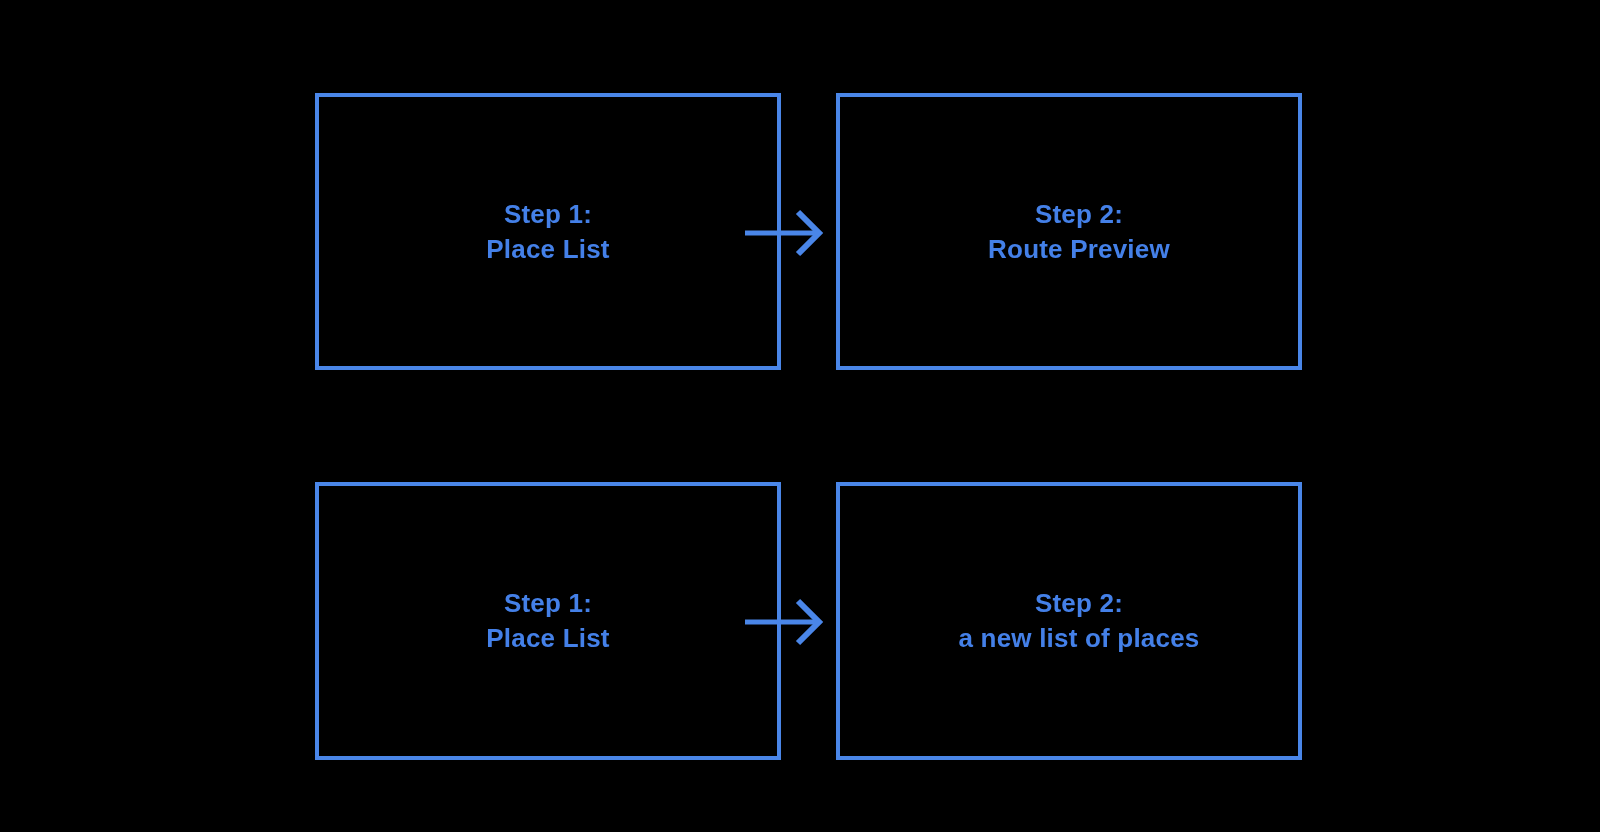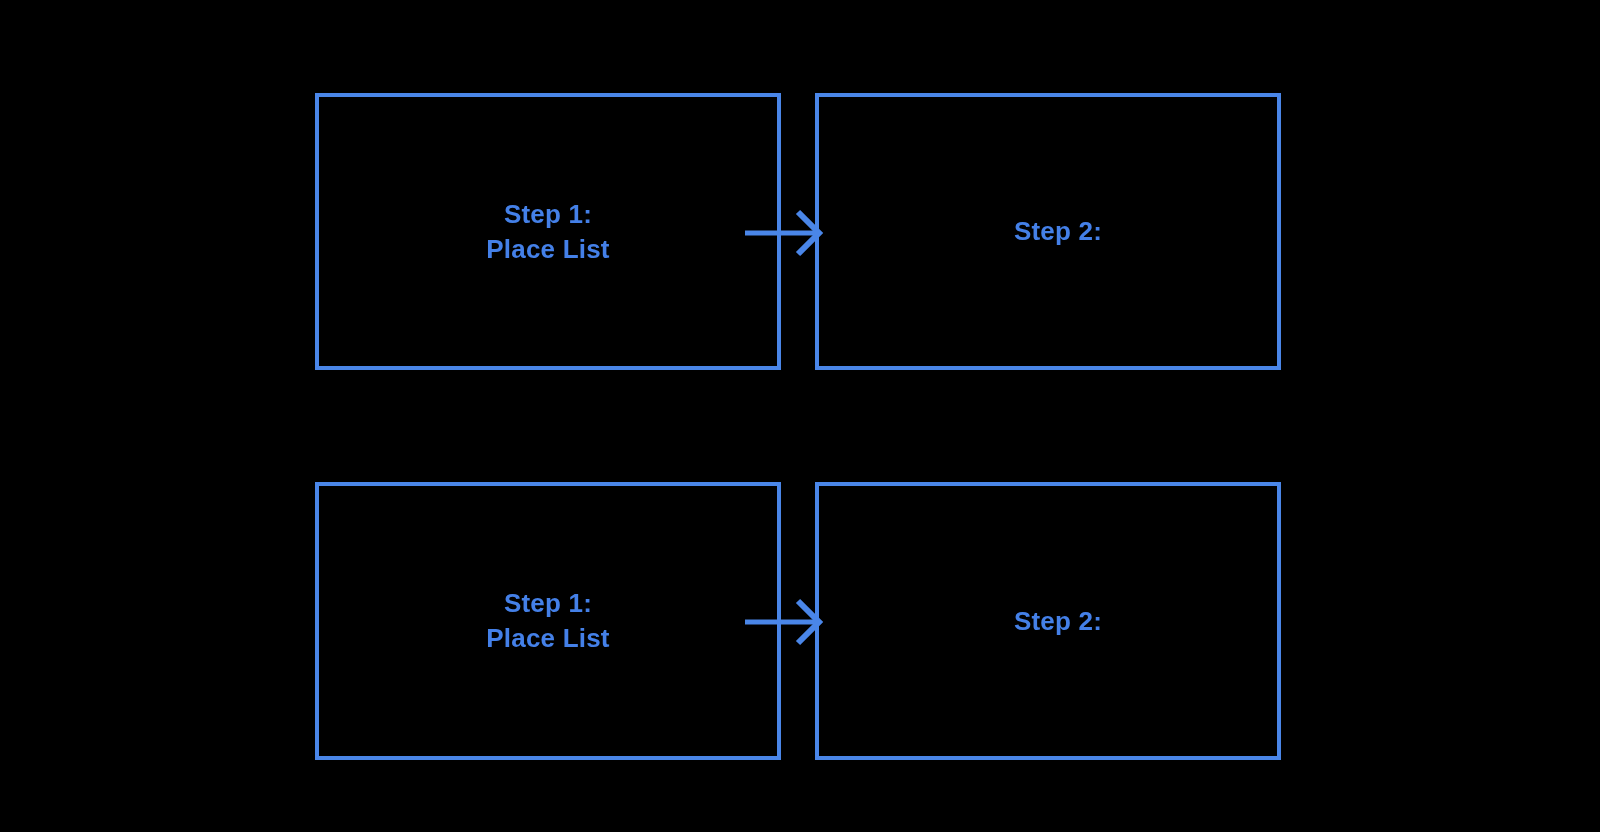--- a/index.html
+++ b/index.html
@@ -32,21 +32,21 @@
     text-align: center;
     font-weight: 700;
     font-size: 26px;
     line-height: 35px;
     color: var(--color-text);
     letter-spacing: 0.2px;
   }
   .row1 { top: 93px;  height: 277px; }
   .row2 { top: 482px; height: 278px; }
   .colL { left: 315px; width: 466px; }
-  .colR { left: 815px; width: 466px; padding-left: 20px; }
+  .colR { left: 836px; width: 466px; padding-left: 20px; }
   .arrow {
     position: absolute;
     width: 84px;
     height: 48px;
     left: 741px;
   }
   .arrow-r1 { top: 209px; }
   .arrow-r2 { top: 598px; }
   .arrow line, .arrow polyline {
     stroke: var(--color-accent);
@@ -63,29 +63,31 @@
     <div>Place List</div>
   </div>
 
   <svg class="arrow arrow-r1" viewBox="0 0 84 48" aria-hidden="true">
     <line x1="4" y1="24" x2="76" y2="24" stroke-width="5"></line>
     <polyline points="57,3 78,24 57,45" stroke-width="6"></polyline>
   </svg>
 
   <div class="box row1 colR">
     <div>Step 2:</div>
+    <div>Route Preview</div>
   </div>
 
   <div class="box row2 colL">
     <div>Step 1:</div>
     <div>Place List</div>
   </div>
 
   <svg class="arrow arrow-r2" viewBox="0 0 84 48" aria-hidden="true">
     <line x1="4" y1="24" x2="76" y2="24" stroke-width="5"></line>
     <polyline points="57,3 78,24 57,45" stroke-width="6"></polyline>
   </svg>
 
   <div class="box row2 colR">
     <div>Step 2:</div>
+    <div>a new list of places</div>
   </div>
 
 </div>
 
 </body></html>

